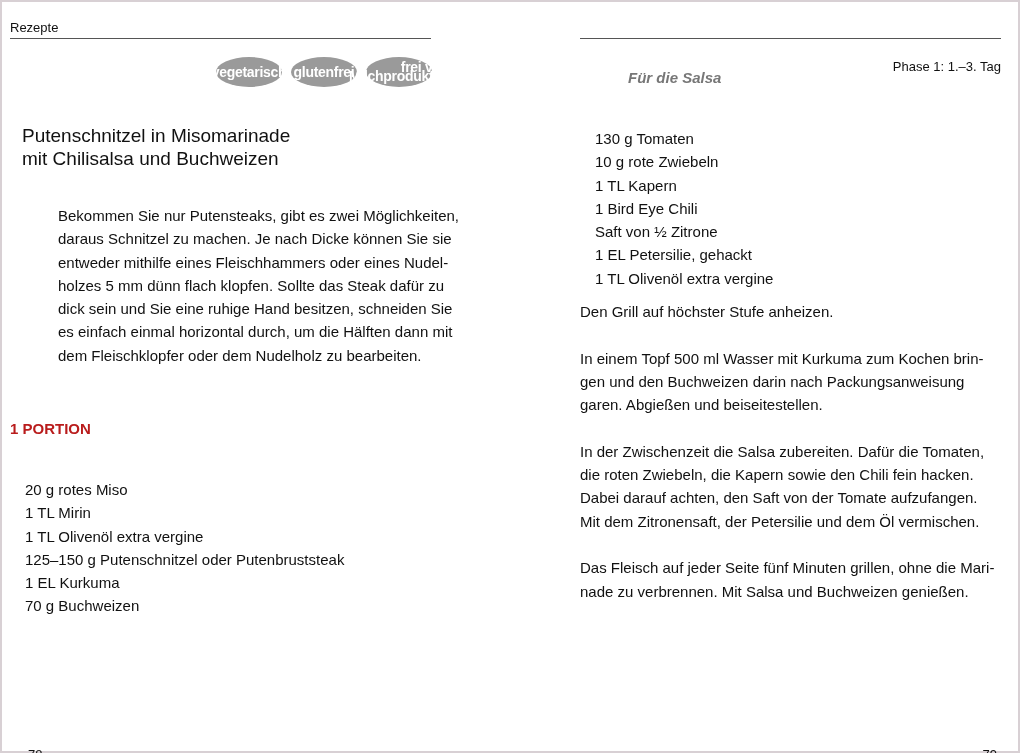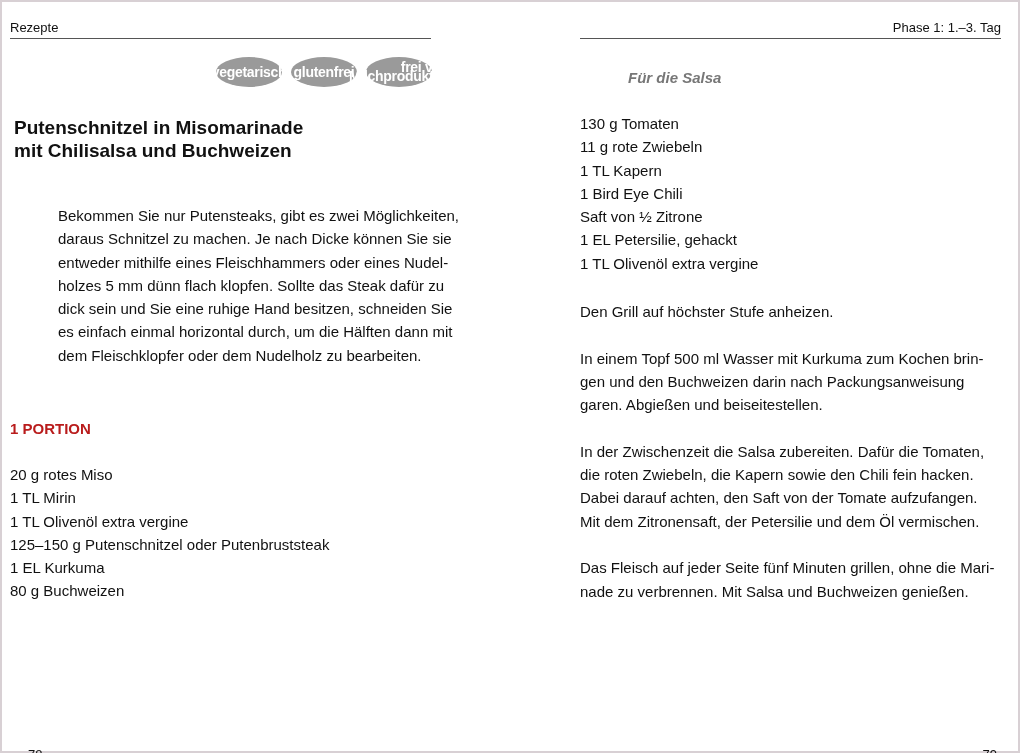--- a/index.html
+++ b/index.html
@@ -31,21 +31,21 @@
     .page-right { left: 580px; width: 421px; }
 
     .running-head {
       position: absolute;
       top: 4px;
       font-size: 13px;
       line-height: 16px;
       color: #111;
     }
     .page-left .running-head { left: 0; }
-    .page-right .running-head { right: 0; text-align: right; }
+    .page-right .running-head { right: 0; text-align: right; margin-top: 39px; }
     .head-rule {
       position: absolute;
       top: 22px;
       left: 0;
       width: 421px;
       height: 0;
       border-top: 1.3px solid #555;
     }
 
     .badges {
@@ -73,23 +73,23 @@
     }
     .badge span { display: block; white-space: pre-line; }
 
     .title {
       position: absolute;
       top: 96px;
       left: 0;
       width: 421px;
       font-size: 19px;
       line-height: 23px;
-      font-weight: bold;
-      color: #111;
-      margin: 4px;
+      font-weight: normal;
+      color: #111;
+      margin: 12px;
     }
 
     .body-text {
       font-size: 15px;
       line-height: 23.3px;
       color: #111;
       margin: 0;
       white-space: pre-line;
     }
     .intro {
@@ -107,21 +107,21 @@
       font-size: 15px;
       line-height: 23px;
       font-weight: bold;
       color: #b91c1c;
     }
 
     .ingredients {
       position: absolute;
       left: 0;
       list-style: none;
-      margin: 0;
+      margin: 15px;
       padding: 0;
     }
     .ingredients li {
       font-size: 15px;
       line-height: 23.3px;
       color: #111;
       white-space: nowrap;
     }
     .ing-main { top: 447px; }
 
@@ -198,35 +198,35 @@
 dem Fleischklopfer oder dem Nudelholz zu bearbeiten.</p>
 
   <div class="portion-label">1 PORTION</div>
 
   <ul class="ingredients ing-main">
     <li>20 g rotes Miso</li>
     <li>1 TL Mirin</li>
     <li>1 TL Olivenöl extra vergine</li>
     <li>125–150 g Putenschnitzel oder Putenbruststeak</li>
     <li>1 EL Kurkuma</li>
-    <li>80 g Buchweizen</li>
+    <li>70 g Buchweizen</li>
   </ul>
 
   <div class="page-number">78</div>
 </div>
 
 <div class="page page-right">
   <div class="running-head">Phase 1: 1.–3. Tag</div>
   <div class="head-rule"></div>
 
   <div class="section-head">Für die Salsa</div>
 
   <ul class="ingredients ing-salsa">
     <li>130 g Tomaten</li>
-    <li>11 g rote Zwiebeln</li>
+    <li>10 g rote Zwiebeln</li>
     <li>1 TL Kapern</li>
     <li>1 Bird Eye Chili</li>
     <li>Saft von ½ Zitrone</li>
     <li>1 EL Petersilie, gehackt</li>
     <li>1 TL Olivenöl extra vergine</li>
   </ul>
 
   <div class="steps">
     <p class="step">Den Grill auf höchster Stufe anheizen.</p>
     <p class="step">In einem Topf 500 ml Wasser mit Kurkuma zum Kochen brin-

